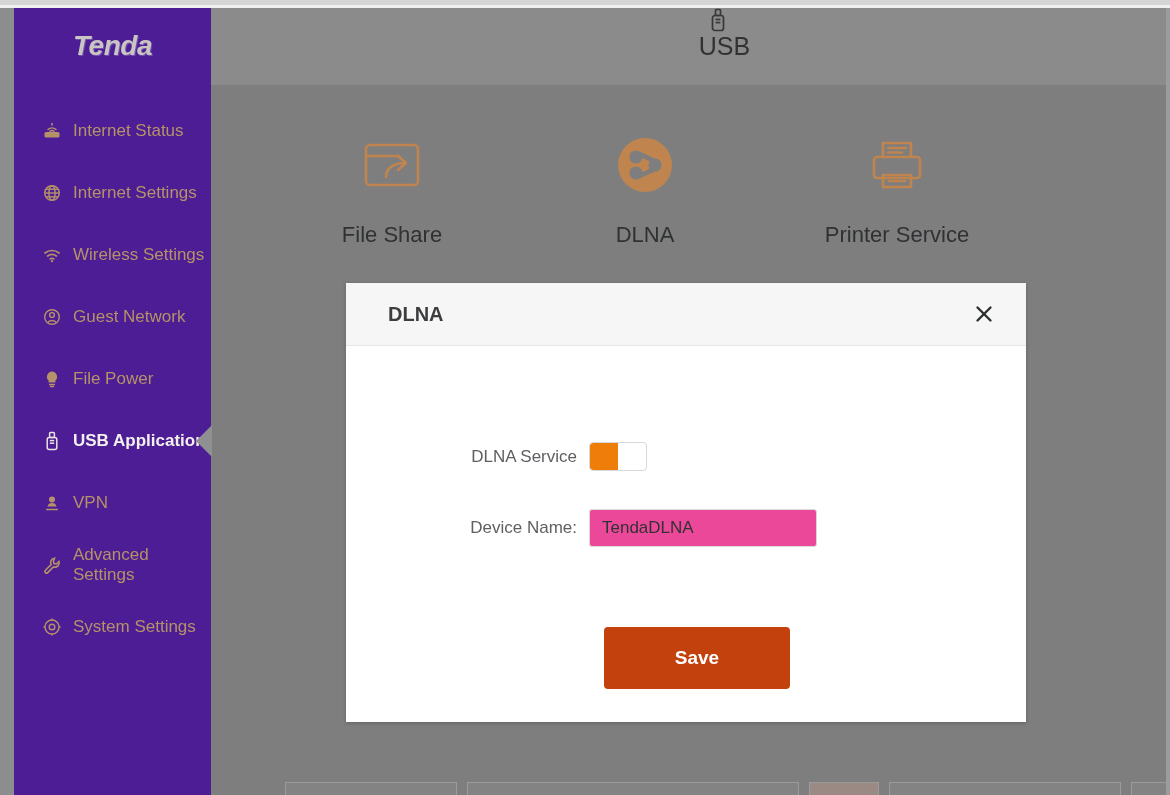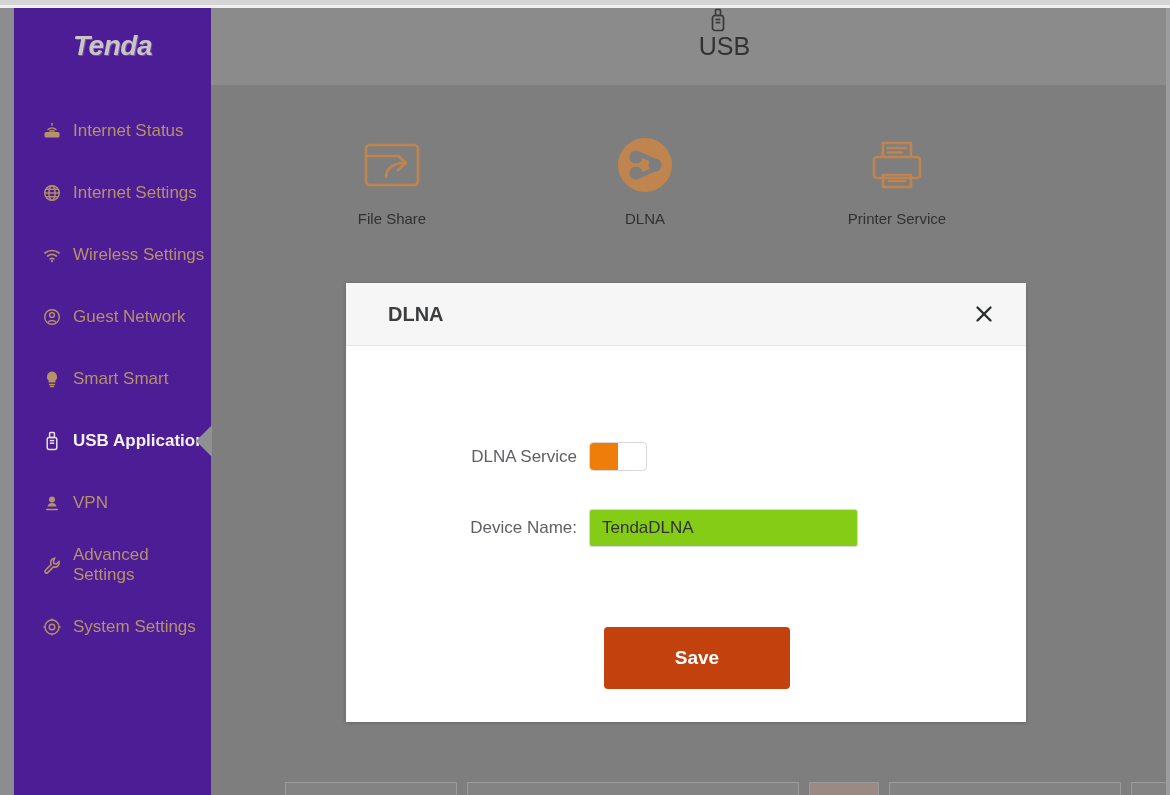--- a/index.html
+++ b/index.html
@@ -167,22 +167,22 @@
     cursor: pointer;
   }
   .service-tile .svc-ico {
     height: 66px;
     display: flex;
     align-items: center;
     justify-content: center;
     color: #c0854f;
   }
   .service-tile .svc-label {
-    margin-top: 12px;
-    font-size: 15px;
+    margin-top: 24px;
+    font-size: 22px;
     color: #2f3133;
   }
   #tile-file-share { left: 91px; }
   #tile-dlna       { left: 344px; }
   #tile-printer    { left: 596px; }
 
   
   .bottom-strip {
     position: absolute;
     bottom: 0;
@@ -267,27 +267,27 @@
   #dlna-toggle .knob {
     position: absolute;
     left: 0; top: 0;
     width: 28px;
     height: 100%;
     background: #ef7d09;
     border-radius: 3px 0 0 3px;
   }
   
   #device-name-input {
-    width: 269px;
+    width: 228px;
     height: 38px;
     box-sizing: border-box;
     padding: 0 12px;
     font-size: 17px;
     color: #303234;
-    background: #84cc16;
+    background: #ec4899;
     border: 1px solid #d9d9d9;
     border-radius: 3px;
     outline: none;
     font-family: "Liberation Sans", sans-serif;
   }
   #save-button {
     position: absolute;
     left: 258px;
     top: 281px;
     width: 186px;
@@ -429,21 +429,21 @@
       </div>
 
       <div class="nav-item">
         <span class="nav-ico">
           <svg width="20" height="20" viewBox="0 0 20 20" fill="none" stroke="currentColor" stroke-width="1.5" stroke-linecap="round">
             <path d="M10 2.6 A5.2 5.2 0 0 1 13.4 11.6 V13.6 H6.6 V11.6 A5.2 5.2 0 0 1 10 2.6 Z" fill="currentColor" stroke="none"></path>
             <line x1="7.6" y1="15.6" x2="12.4" y2="15.6"></line>
             <line x1="8.5" y1="17.4" x2="11.5" y2="17.4"></line>
           </svg>
         </span>
-        <span>Smart Smart</span>
+        <span>File Power</span>
       </div>
 
       <div class="nav-item active">
         <span class="nav-ico">
           <svg width="20" height="20" viewBox="0 0 20 20" fill="none" stroke="currentColor" stroke-width="1.5">
             <rect x="5.2" y="6.4" width="9.6" height="12.2" rx="2"></rect>
             <rect x="7.6" y="1.4" width="4.8" height="5" rx="0.8"></rect>
             <line x1="7.8" y1="9.6" x2="12.2" y2="9.6"></line>
             <line x1="7.8" y1="12.2" x2="12.2" y2="12.2"></line>
           </svg>

